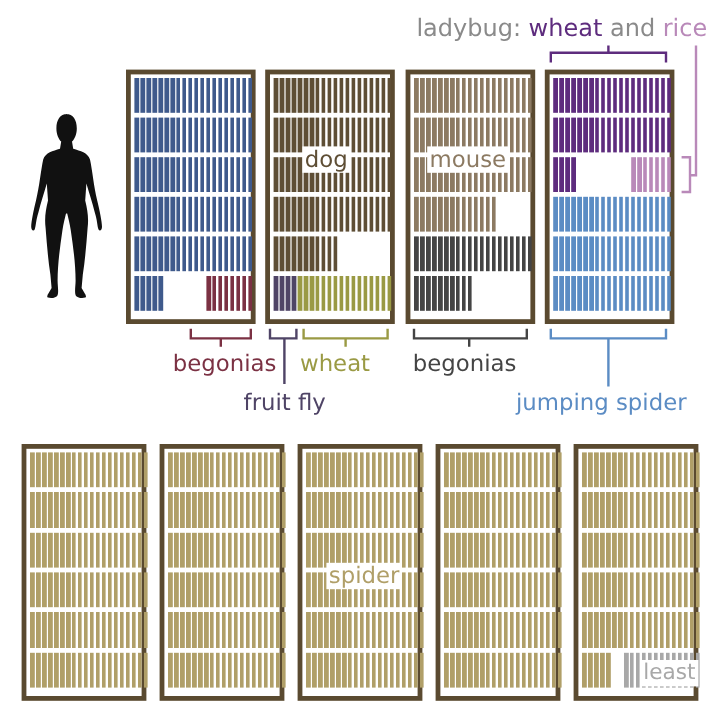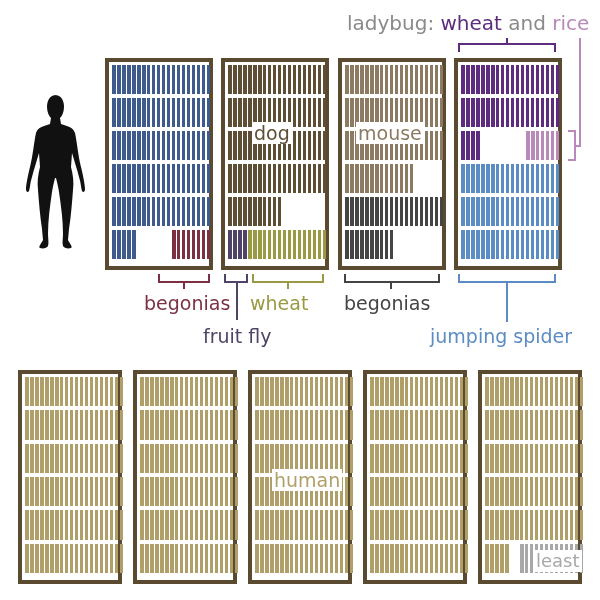--- a/index.html
+++ b/index.html
@@ -914,21 +914,21 @@
         <div class="bar" style="width: 3.6px; background: rgb(176, 159, 104);"></div>
         <div class="bar" style="width: 3.6px; background: rgb(176, 159, 104);"></div>
         <div class="bar" style="width: 3.6px; background: rgb(176, 159, 104);"></div>
         <div class="bar" style="width: 3.6px; background: rgb(176, 159, 104);"></div>
         <div class="bar" style="width: 3.6px; background: rgb(176, 159, 104);"></div>
         <div class="bar" style="width: 3.6px; background: rgb(176, 159, 104);"></div>
         <div class="bar" style="width: 3.6px; background: rgb(176, 159, 104);"></div>
         <div class="bar" style="width: 3.6px; background: rgb(176, 159, 104);"></div>
         <div class="bar" style="width: 3.6px; background: rgb(176, 159, 104);"></div>
       </div>
-      <div class="tag" style="color: rgb(176, 159, 104); top: 95px; left: 20px;">human</div>
+      <div class="tag" style="color: rgb(176, 159, 104); top: 95px; left: 20px;">spider</div>
     </div>
     <div class="frame" style="left: 363px; top: 370px; width: 104px; height: 214px;">
       <div class="row" style="top: 3px; height: 29.3333px; gap: 1.4px;">
         <div class="bar" style="width: 3.6px; background: rgb(176, 159, 104);"></div>
         <div class="bar" style="width: 3.6px; background: rgb(176, 159, 104);"></div>
         <div class="bar" style="width: 3.6px; background: rgb(176, 159, 104);"></div>
         <div class="bar" style="width: 3.6px; background: rgb(176, 159, 104);"></div>
         <div class="bar" style="width: 3.6px; background: rgb(176, 159, 104);"></div>
         <div class="bar" style="width: 3.6px; background: rgb(176, 159, 104);"></div>
         <div class="bar" style="width: 3.6px; background: rgb(176, 159, 104);"></div>

